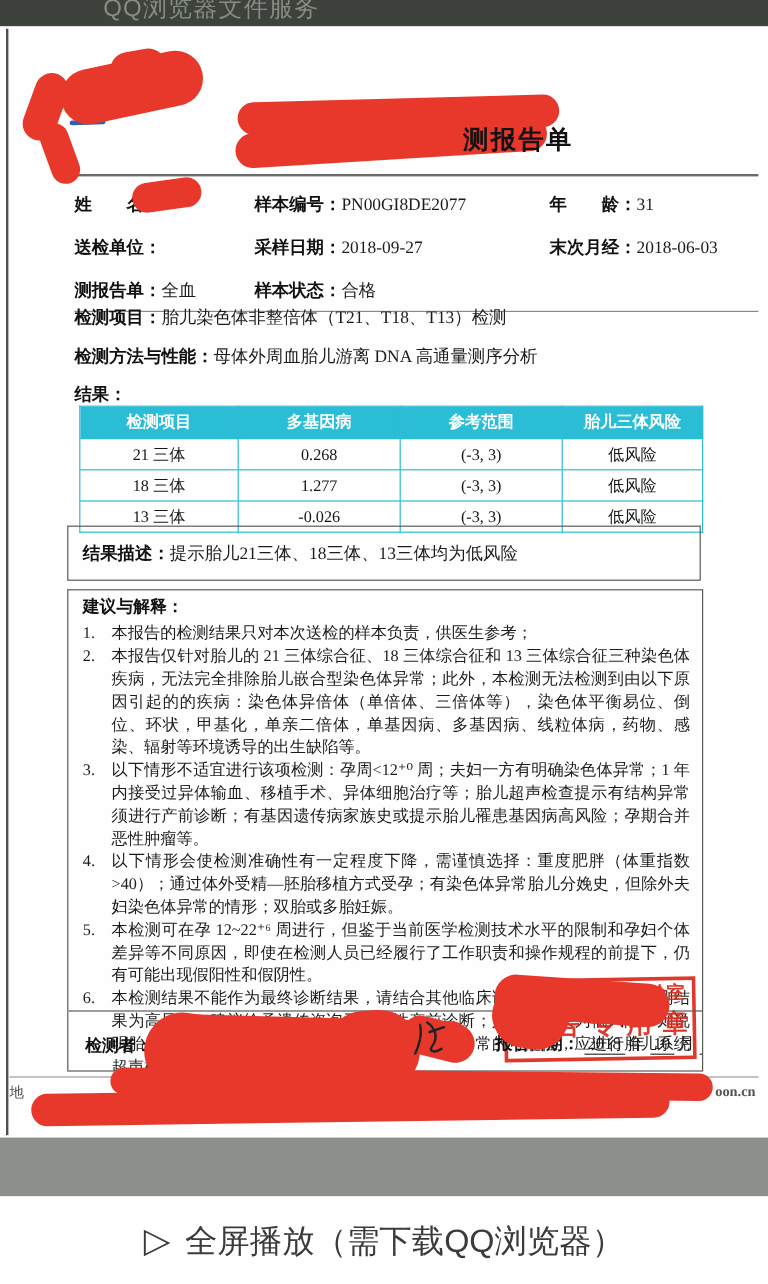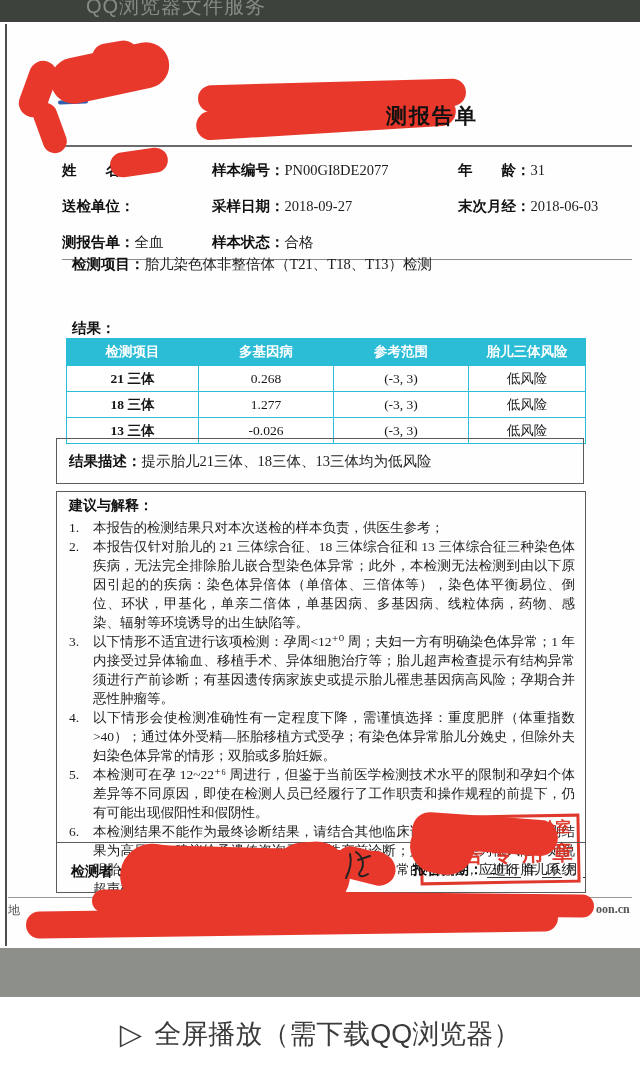--- a/index.html
+++ b/index.html
@@ -23,33 +23,33 @@
   .hr2{left:62px;top:237px;width:570px;height:1px;background:#8a8a8a;}
   .hr-footer{left:8px;top:875px;width:624px;height:1px;background:#9a9a9a;}
 
   
   .info{position:absolute;left:62px;top:130px;width:570px;display:grid;
         grid-template-columns:150px 246px 174px;grid-auto-rows:36px;align-items:center;}
   .info .cell{white-space:nowrap;font-size:14.5px;}
   .lbl{font-family:"Liberation Sans","DejaVu Sans",sans-serif;font-weight:bold;color:#111;}
   .val{color:#1c1c1c;}
 
-  .pline{position:absolute;left:72px;white-space:nowrap;font-size:14.5px;}
+  .pline{position:absolute;left:62px;white-space:nowrap;font-size:14.5px;}
   .p-project{top:233px;}
   .p-method{top:266px;}
   .p-result{top:297px;}
 
   
   table.rt{position:absolute;left:66px;top:316px;width:519px;border-collapse:collapse;table-layout:fixed;
            font-size:13.5px;text-align:center;}
   table.rt col.c1{width:132px;} table.rt col.c2{width:135px;} table.rt col.c3{width:135px;} table.rt col.c4{width:117px;}
   table.rt th{background:var(--accent);color:#fff;font-family:"Liberation Sans","DejaVu Sans",sans-serif;
               font-weight:bold;height:24px;border:1.5px solid var(--accent);}
   table.rt td{height:23px;border:1.5px solid var(--accent);background:#fff;color:#151515;}
-  table.rt td.item{font-weight:bold;}
+  table.rt td.item{font-weight:normal;}
 
   
   .desc-box{position:absolute;left:56px;top:416px;width:528px;height:46px;border:1.5px solid #5a5a5a;
             display:flex;align-items:center;padding-left:12px;box-sizing:border-box;font-size:14.5px;white-space:nowrap;}
 
   
   .advice-box{position:absolute;left:56px;top:469px;width:530px;height:402px;border:1.5px solid #5a5a5a;
               box-sizing:border-box;overflow:hidden;}
   .advice-inner{padding:5px 10px 0 12px;}
   .advice-title{font-size:14px;margin-bottom:3px;}
@@ -115,20 +115,23 @@
         <div class="cell"><span class="lbl">采样日期：</span><span class="val">2018-09-27</span></div>
         <div class="cell"><span class="lbl">末次月经：</span><span class="val">2018-06-03</span></div>
         <div class="cell"><span class="lbl">测报告单：</span><span class="val">全血</span></div>
         <div class="cell"><span class="lbl">样本状态：</span><span class="val">合格</span></div>
       </div>
 
     <div class="hline hr2"></div>
 
     <div class="pline p-project">
       <span class="lbl">检测项目：</span><span class="val">胎儿染色体非整倍体（T21、T18、T13）检测</span>
+    </div>
+    <div class="pline p-method">
+      <span class="lbl">检测方法与性能：</span><span class="val">母体外周血胎儿游离 DNA 高通量测序分析</span>
     </div>
     <div class="pline p-result">
       <span class="lbl">结果：</span>
     </div>
 
     <table class="rt">
       <colgroup>
           <col class="c1">
           <col class="c2">
           <col class="c3">

